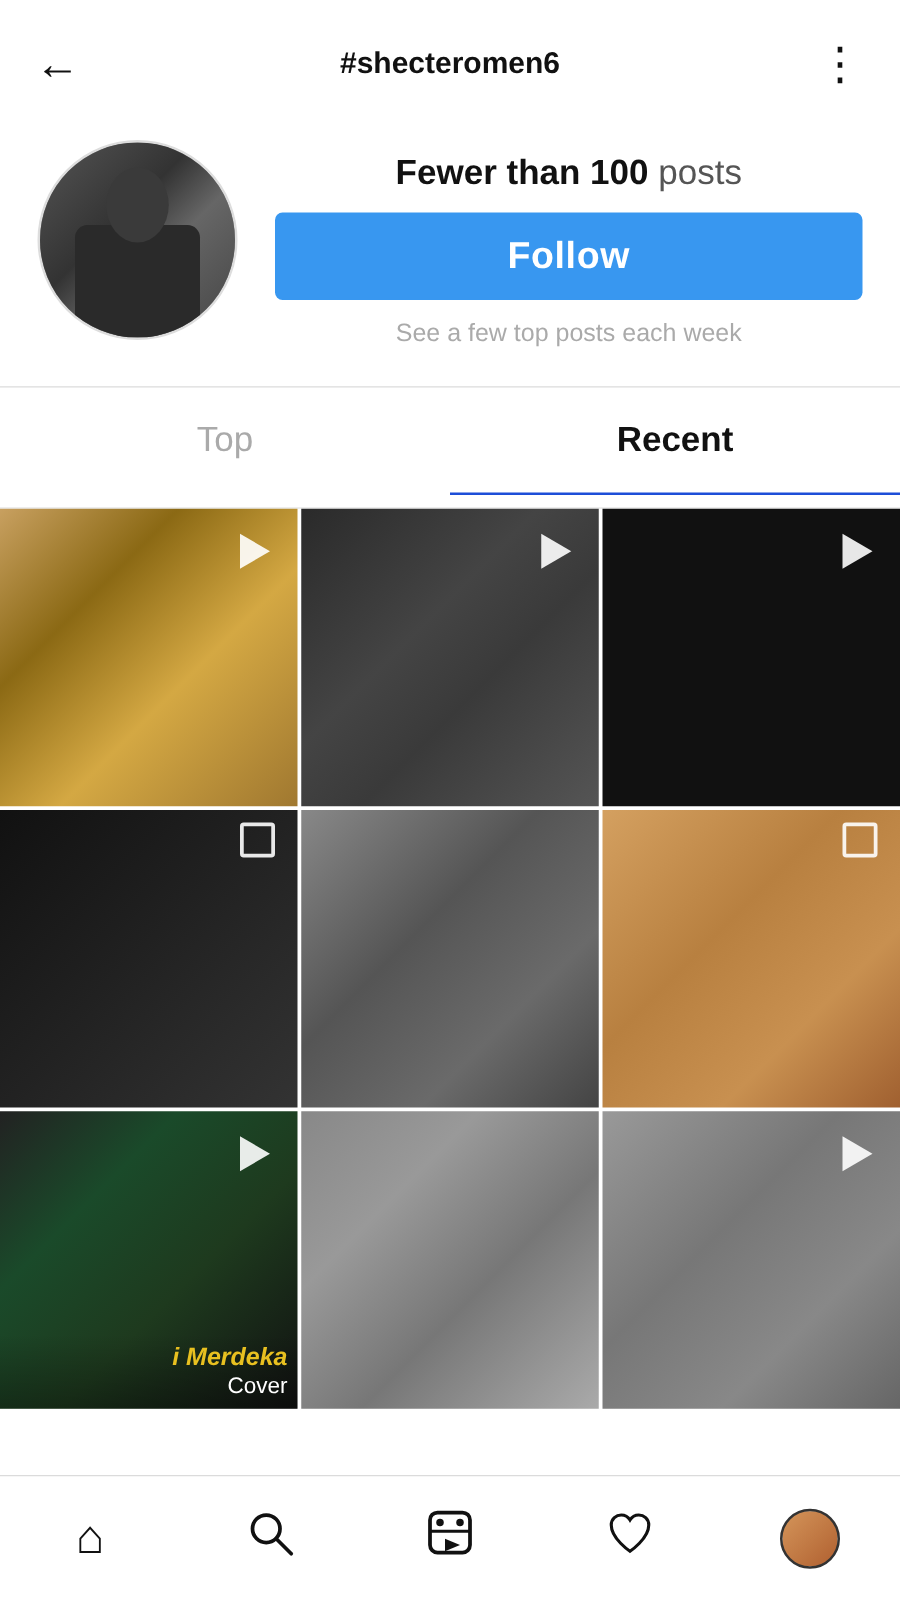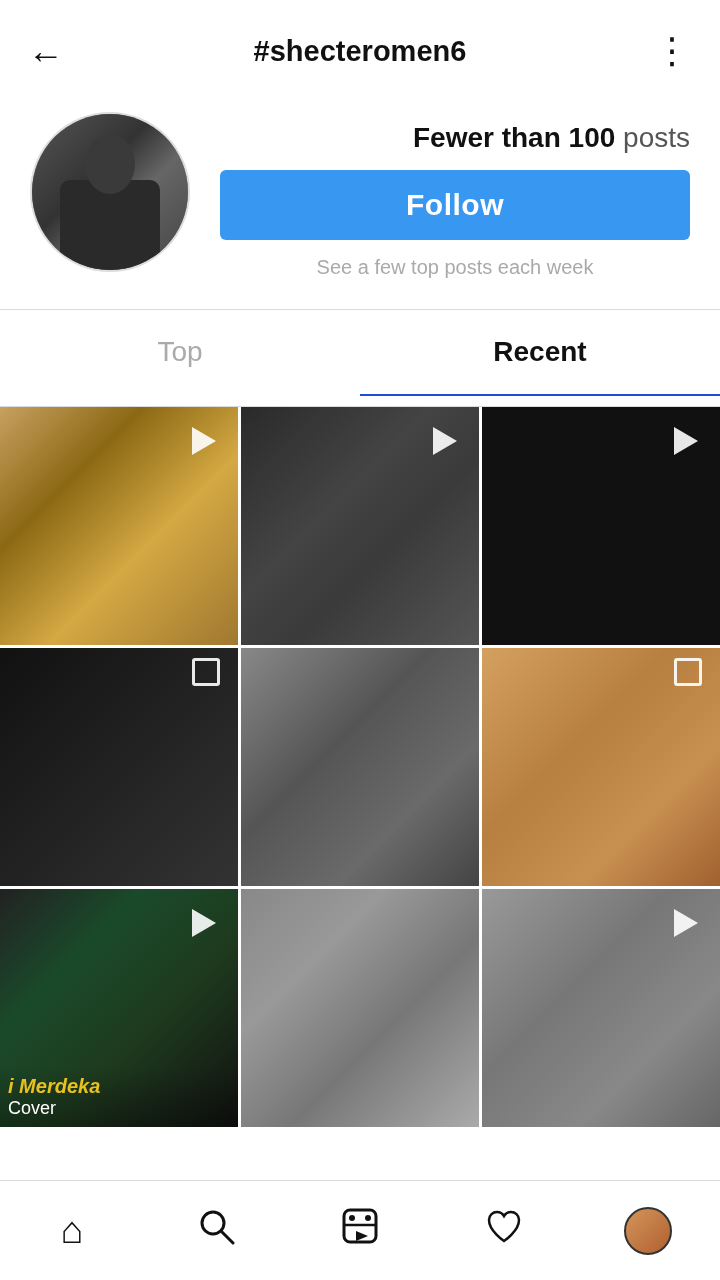--- a/index.html
+++ b/index.html
@@ -14,21 +14,21 @@
 
     
     .header {
       display: flex;
       align-items: center;
       justify-content: space-between;
       padding: 30px 28px 20px 28px;
       background: #fff;
     }
     .header-title {
-      font-size: 29px;
+      font-size: 24px;
       font-weight: 600;
       color: #111;
     }
     .back-btn {
       font-size: 36px;
       color: #111;
       cursor: pointer;
       width: 48px;
     }
     .more-btn {
@@ -91,21 +91,21 @@
     .profile-info {
       flex: 1;
       display: flex;
       flex-direction: column;
       gap: 16px;
       padding-top: 10px;
     }
     .post-count {
       font-size: 28px;
       color: #555;
-      text-align: right;
+      text-align: center;
     }
     .post-count strong {
       font-weight: 700;
       color: #111;
     }
     .follow-btn {
       background: #3897f0;
       color: #fff;
       border: none;
       border-radius: 6px;
@@ -158,20 +158,21 @@
       grid-template-columns: repeat(3, 1fr);
       gap: 3px;
       background: #fff;
     }
     .grid-item {
       aspect-ratio: 1;
       overflow: hidden;
       position: relative;
       background: #ccc;
       cursor: pointer;
+      text-align: right;
     }
     .play-icon {
       position: absolute;
       top: 12px;
       right: 12px;
       width: 44px;
       height: 44px;
       display: flex;
       align-items: center;
       justify-content: center;

